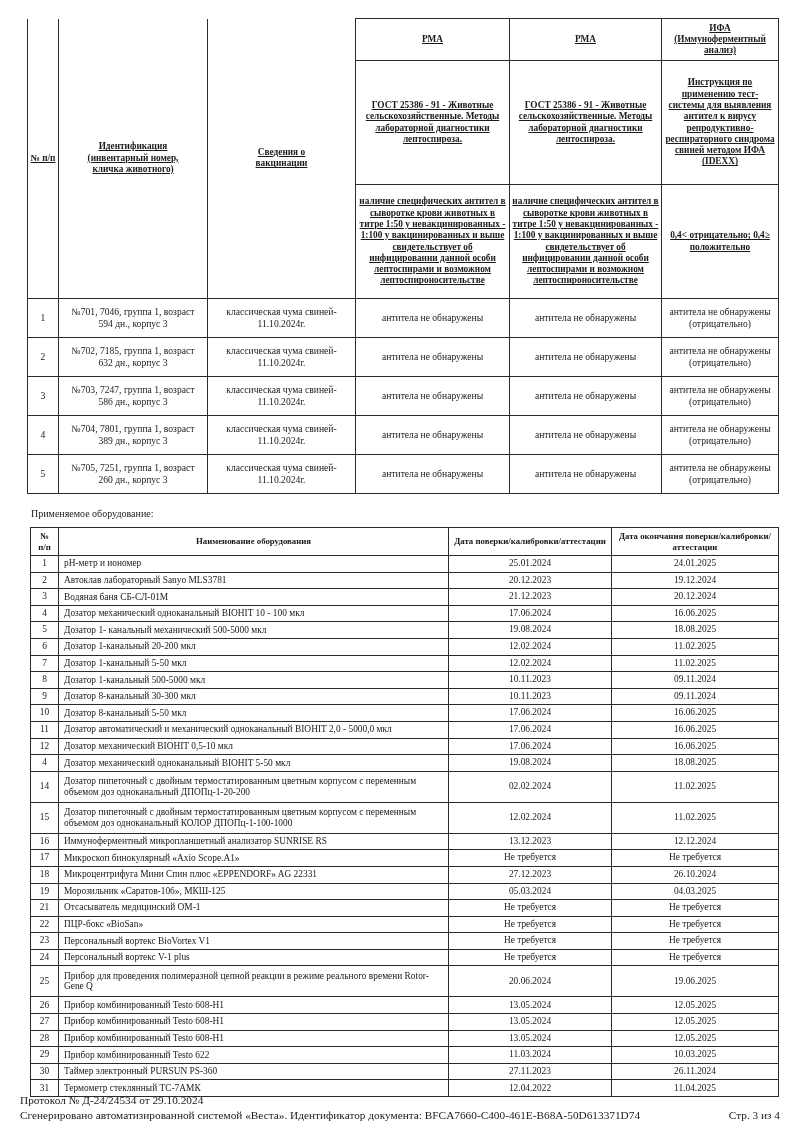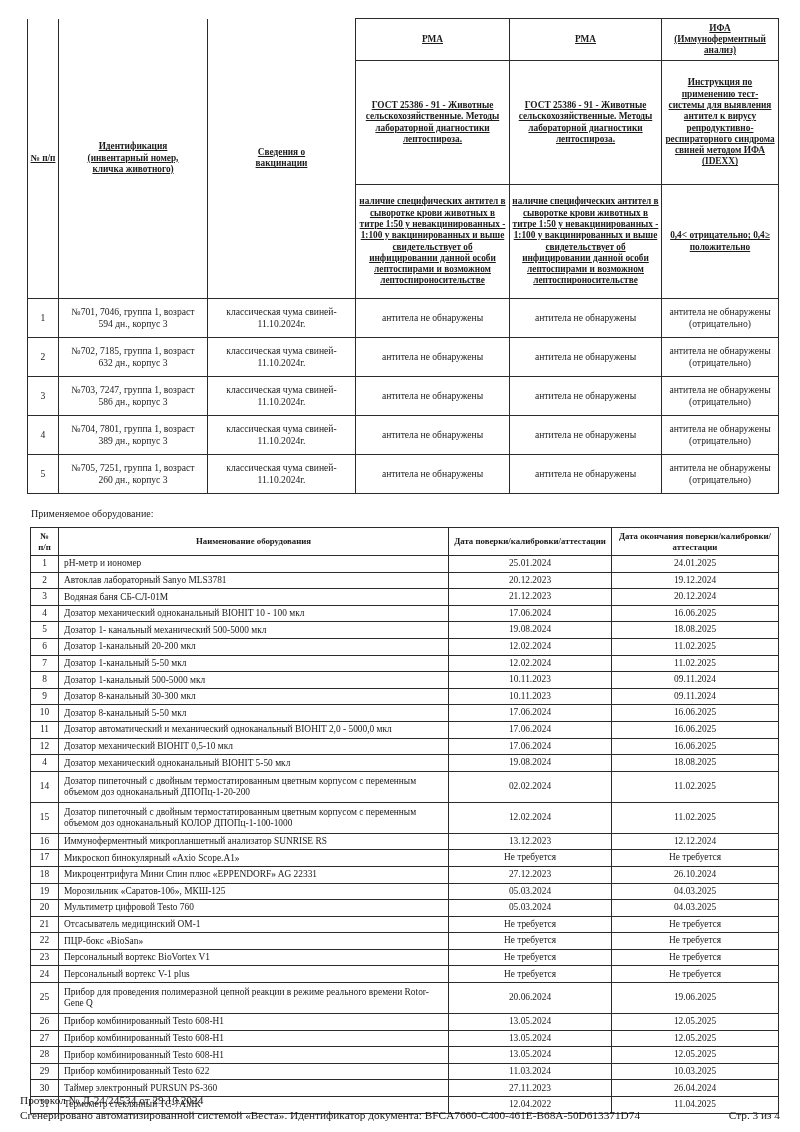--- a/index.html
+++ b/index.html
@@ -226,26 +226,20 @@
         <td>27.12.2023</td>
         <td>26.10.2024</td>
       </tr>
       <tr>
         <td>19</td>
         <td class="name">Морозильник «Саратов-106», МКШ-125</td>
         <td>05.03.2024</td>
         <td>04.03.2025</td>
       </tr>
       <tr>
-        <td>20</td>
-        <td class="name">Мультиметр цифровой Testo 760</td>
-        <td>05.03.2024</td>
-        <td>04.03.2025</td>
-      </tr>
-      <tr>
         <td>21</td>
         <td class="name">Отсасыватель медицинский ОМ-1</td>
         <td>Не требуется</td>
         <td>Не требуется</td>
       </tr>
       <tr>
         <td>22</td>
         <td class="name">ПЦР-бокс «BioSan»</td>
         <td>Не требуется</td>
         <td>Не требуется</td>
@@ -289,21 +283,21 @@
       <tr>
         <td>29</td>
         <td class="name">Прибор комбинированный Testo 622</td>
         <td>11.03.2024</td>
         <td>10.03.2025</td>
       </tr>
       <tr>
         <td>30</td>
         <td class="name">Таймер электронный PURSUN PS-360</td>
         <td>27.11.2023</td>
-        <td>26.04.2024</td>
+        <td>26.11.2024</td>
       </tr>
       <tr>
         <td>31</td>
         <td class="name">Термометр стеклянный ТС-7АМК</td>
         <td>12.04.2022</td>
         <td>11.04.2025</td>
       </tr>
     </tbody>
 </table>
 

